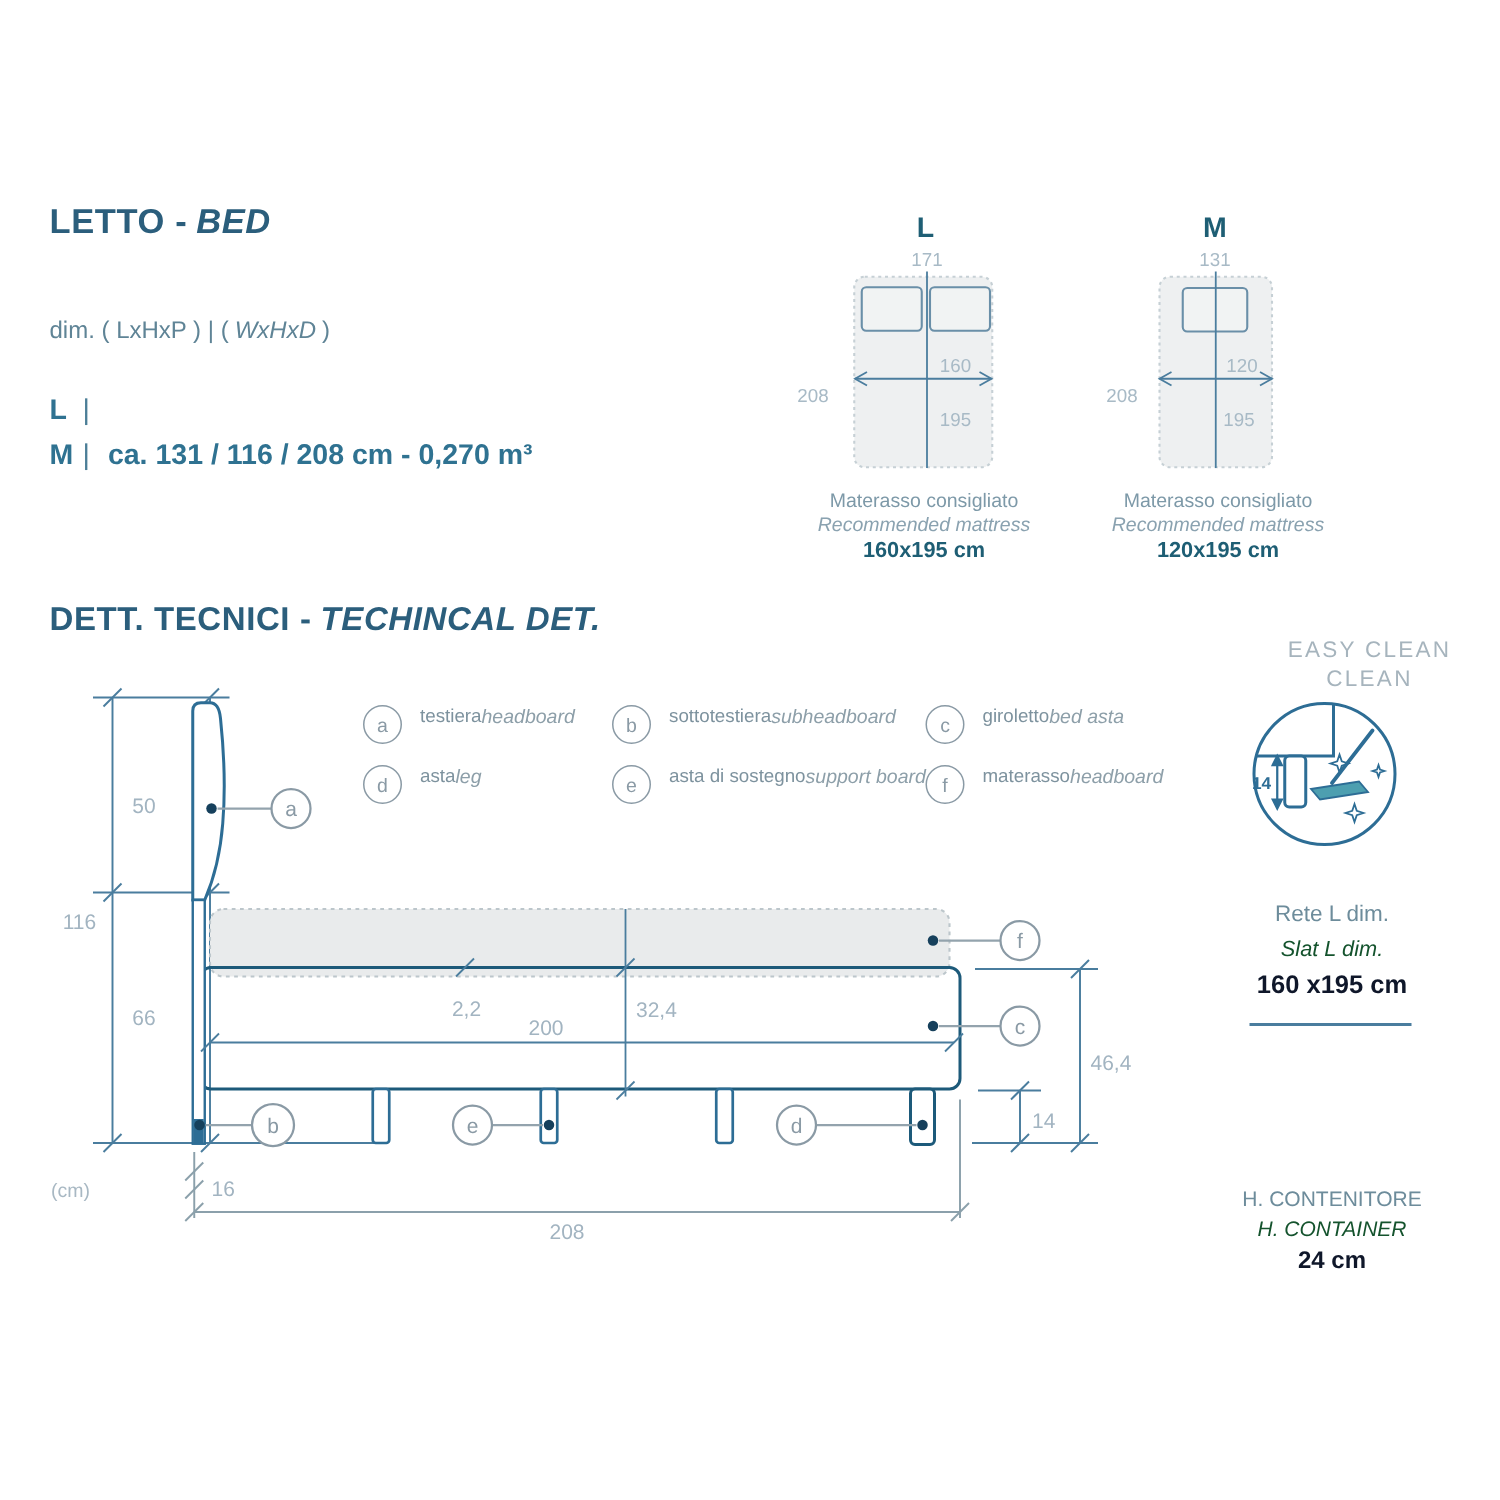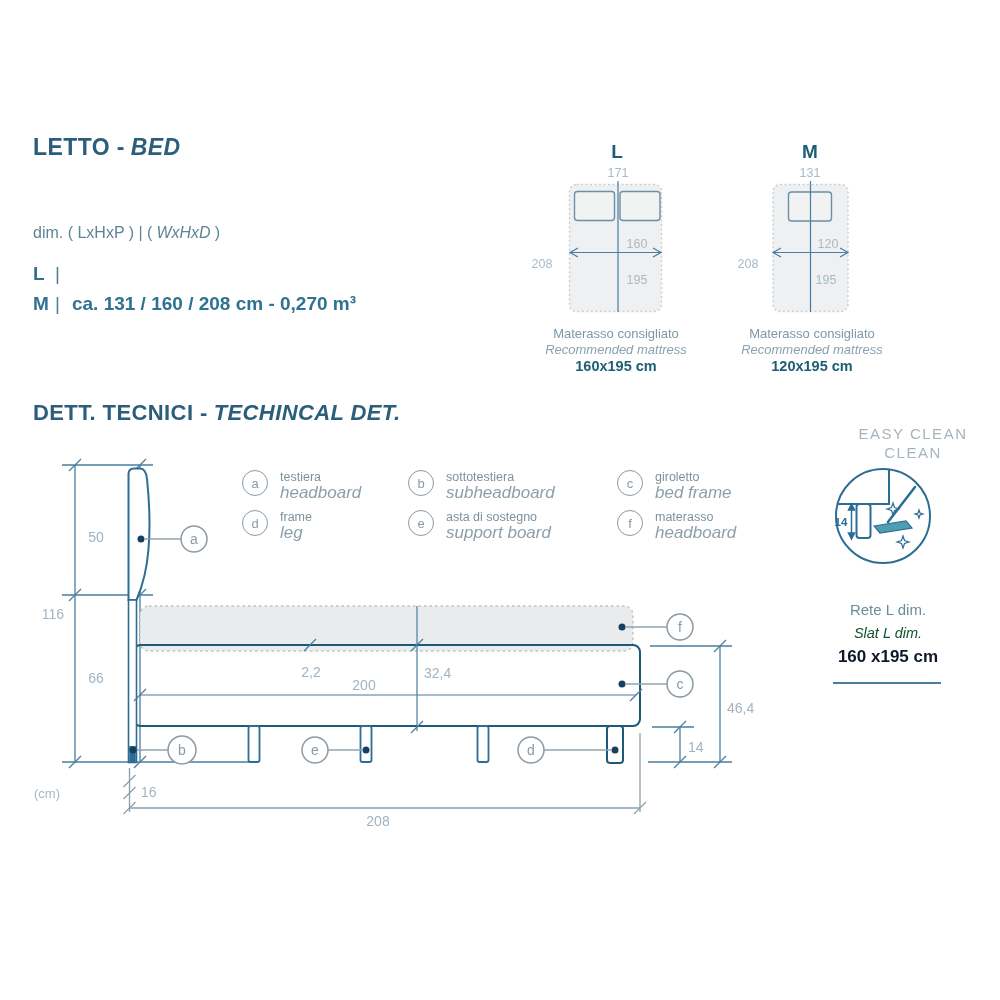--- a/index.html
+++ b/index.html
@@ -1,30 +1,30 @@
 <!DOCTYPE html>
 <html><head>
 <meta charset="utf-8">
 <style>
   html,body{margin:0;padding:0;background:#fff;}
   #canvas{position:relative;width:1000px;height:980px;background:#ffffff;overflow:hidden;
           font-family:"Liberation Sans", sans-serif;}
   .h1{position:absolute;font-size:23px;font-weight:800;color:#2b5e7c;letter-spacing:.4px;white-space:nowrap;}
   .h1 .ital{font-style:italic;margin-left:6px;}
-  .dimnote{position:absolute;left:33px;top:224px;font-size:16px;color:#5f8496;white-space:nowrap;}
+  .dimnote{position:absolute;left:33px;top:212px;font-size:16px;color:#5f8496;white-space:nowrap;}
   .dimnote .ital{font-style:italic;margin:0 4px;}
   .spec{position:absolute;left:33px;display:flex;align-items:baseline;font-size:19px;font-weight:600;color:#2f7291;white-space:nowrap;}
   .spec .sz{display:inline-block;width:22px;}
   .spec .bar{display:inline-block;margin:0 12px 0 0;font-weight:400;color:#4b7e97;}
   .leg-item{position:absolute;display:flex;gap:12px;align-items:flex-start;}
   .leg-circle{width:24px;height:24px;border:1.5px solid #8a9aa5;border-radius:50%;color:#8a9aa5;
               display:flex;align-items:center;justify-content:center;font-size:13px;flex:0 0 auto;}
-  .leg-text{display:flex;flex-direction:column;line-height:15px;padding-top:0px;}
+  .leg-text{display:flex;flex-direction:row;line-height:15px;padding-top:0px;}
   .leg-it{font-size:12.5px;color:#7d929e;}
-  .leg-en{font-size:17px;color:#8d9fa9;font-style:italic;}
+  .leg-en{font-size:13px;color:#8d9fa9;font-style:italic;}
   .rp{position:absolute;left:810px;width:156px;text-align:center;}
   .rp .l1{font-size:15px;color:#6d8c9b;line-height:24px;}
   .rp .l2{font-size:14.5px;color:#14532d;font-style:italic;line-height:22px;}
   .rp .l3{font-size:17px;font-weight:700;color:#0f172a;line-height:25px;}
   .rp.small .l1{font-size:14px;line-height:20px;}
   .rp.small .l2{font-size:14px;line-height:20px;}
   .rp.small .l3{font-size:16px;line-height:24px;}
   .ec-title{position:absolute;left:838px;top:424px;width:150px;text-align:center;
             font-size:15px;letter-spacing:1.5px;color:#a6b4bd;line-height:19px;}
   .divider{position:absolute;left:833px;top:682px;width:108px;height:2px;background:#4a7d9e;}
@@ -47,21 +47,21 @@
     <span>dim. ( LxHxP ) | (</span><span class="ital">WxHxD</span><span>)</span>
   </div>
 
   <div class="spec" style="top:263px;">
     <span class="sz">L</span>
     <span class="bar">|</span>
   </div>
   <div class="spec" style="top:293px;">
     <span class="sz">M</span>
     <span class="bar">|</span>
-    <span>ca. 131 / 160 / 208 cm - 0,270 m³</span>
+    <span>ca. 131 / 116 / 208 cm - 0,270 m³</span>
   </div>
 
   <svg style="left:500px;top:140px;" width="230" height="245" viewBox="500 140 230 245">
     <text x="617" y="158" text-anchor="middle" font-size="19" font-weight="800" fill="#1e5e74">L</text>
     <text x="618" y="177" text-anchor="middle" class="dimtext-s">171</text>
     <rect x="569.5" y="184.5" width="92" height="127" rx="7" fill="#eef0f1" stroke="#c6d0d5" stroke-width="1.4" stroke-dasharray="2 2.5"></rect>
     <g fill="#f1f3f3" stroke="#6a8fa8" stroke-width="1.4">
       <rect x="574.5" y="191.5" width="40" height="29" rx="3"></rect>
       <rect x="620" y="191.5" width="40" height="29" rx="3"></rect>
     </g>
@@ -113,27 +113,27 @@
     <span class="leg-circle">b</span>
     <span class="leg-text">
         <span class="leg-it">sottotestiera</span>
         <span class="leg-en">subheadboard</span>
       </span>
   </div>
   <div class="leg-item" style="left:617px;top:470px;">
     <span class="leg-circle">c</span>
     <span class="leg-text">
         <span class="leg-it">giroletto</span>
-        <span class="leg-en">bed frame</span>
+        <span class="leg-en">bed asta</span>
       </span>
   </div>
   <div class="leg-item" style="left:242px;top:510px;">
     <span class="leg-circle">d</span>
     <span class="leg-text">
-        <span class="leg-it">frame</span>
+        <span class="leg-it">asta</span>
         <span class="leg-en">leg</span>
       </span>
   </div>
   <div class="leg-item" style="left:408px;top:510px;">
     <span class="leg-circle">e</span>
     <span class="leg-text">
         <span class="leg-it">asta di sostegno</span>
         <span class="leg-en">support board</span>
       </span>
   </div>
@@ -274,14 +274,19 @@
       <path d="M903,536 L904.5,540.5 L909,542 L904.5,543.5 L903,548 L901.5,543.5 L897,542 L901.5,540.5 Z"></path>
     </g>
   </svg>
 
   <div class="rp" style="top:598px;">
     <div class="l1">Rete L dim.</div>
     <div class="l2">Slat L dim.</div>
     <div class="l3">160 x195 cm</div>
   </div>
   <div class="divider"></div>
+  <div class="rp small" style="top:789px;">
+    <div class="l1">H. CONTENITORE</div>
+    <div class="l2">H. CONTAINER</div>
+    <div class="l3">24 cm</div>
+  </div>
 
 </div>
 
 </body></html>

